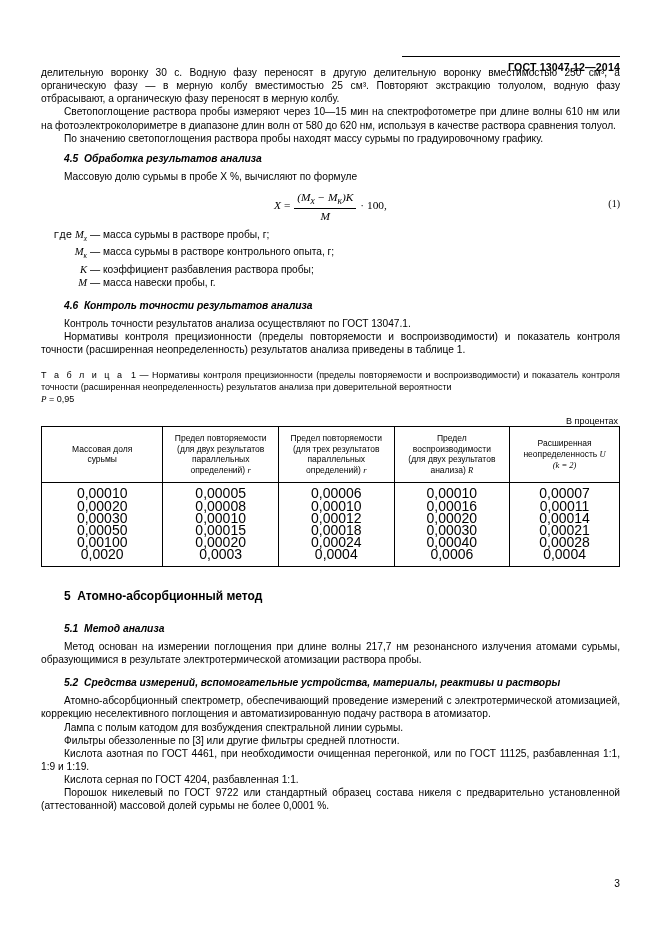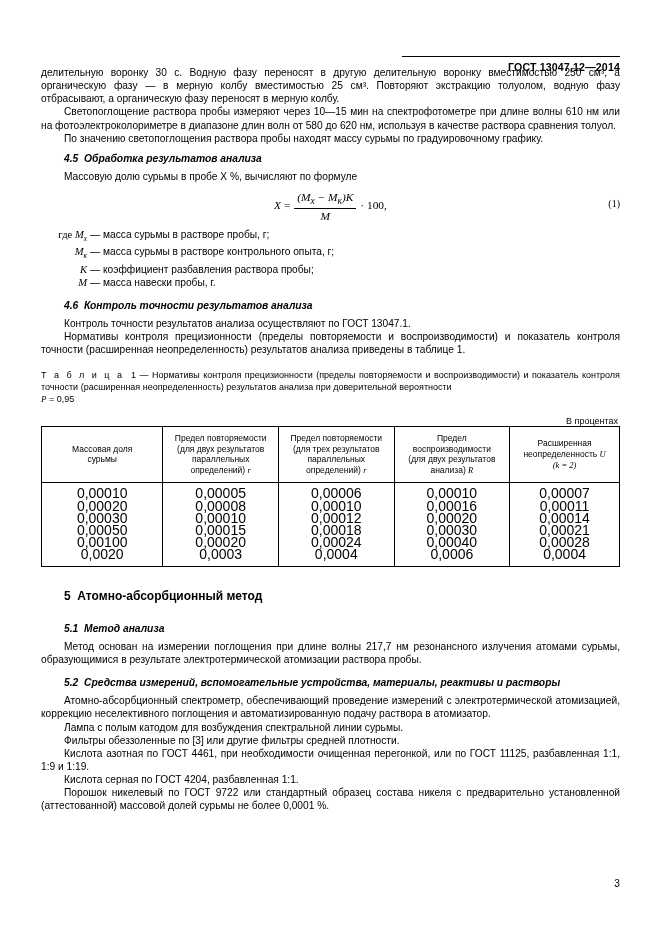--- a/index.html
+++ b/index.html
@@ -127,21 +127,21 @@
     text-align: right;
     font-family: "Liberation Serif", serif;
     font-style: italic;
     font-size: 10.6px;
   }
   .wl-sym sub {
     font-size: 7.4px;
     font-style: italic;
   }
   .wl-lead {
-    font-family: Liberation Serif, serif;
+    font-family: Liberation Mono, monospace;
     font-style: normal;
   }
   .wl-txt { padding-left: 3px; }
 
   
   .tcap {
     margin: 0;
     font-size: 9.0px;
     line-height: 11.7px;
     text-align: justify;

